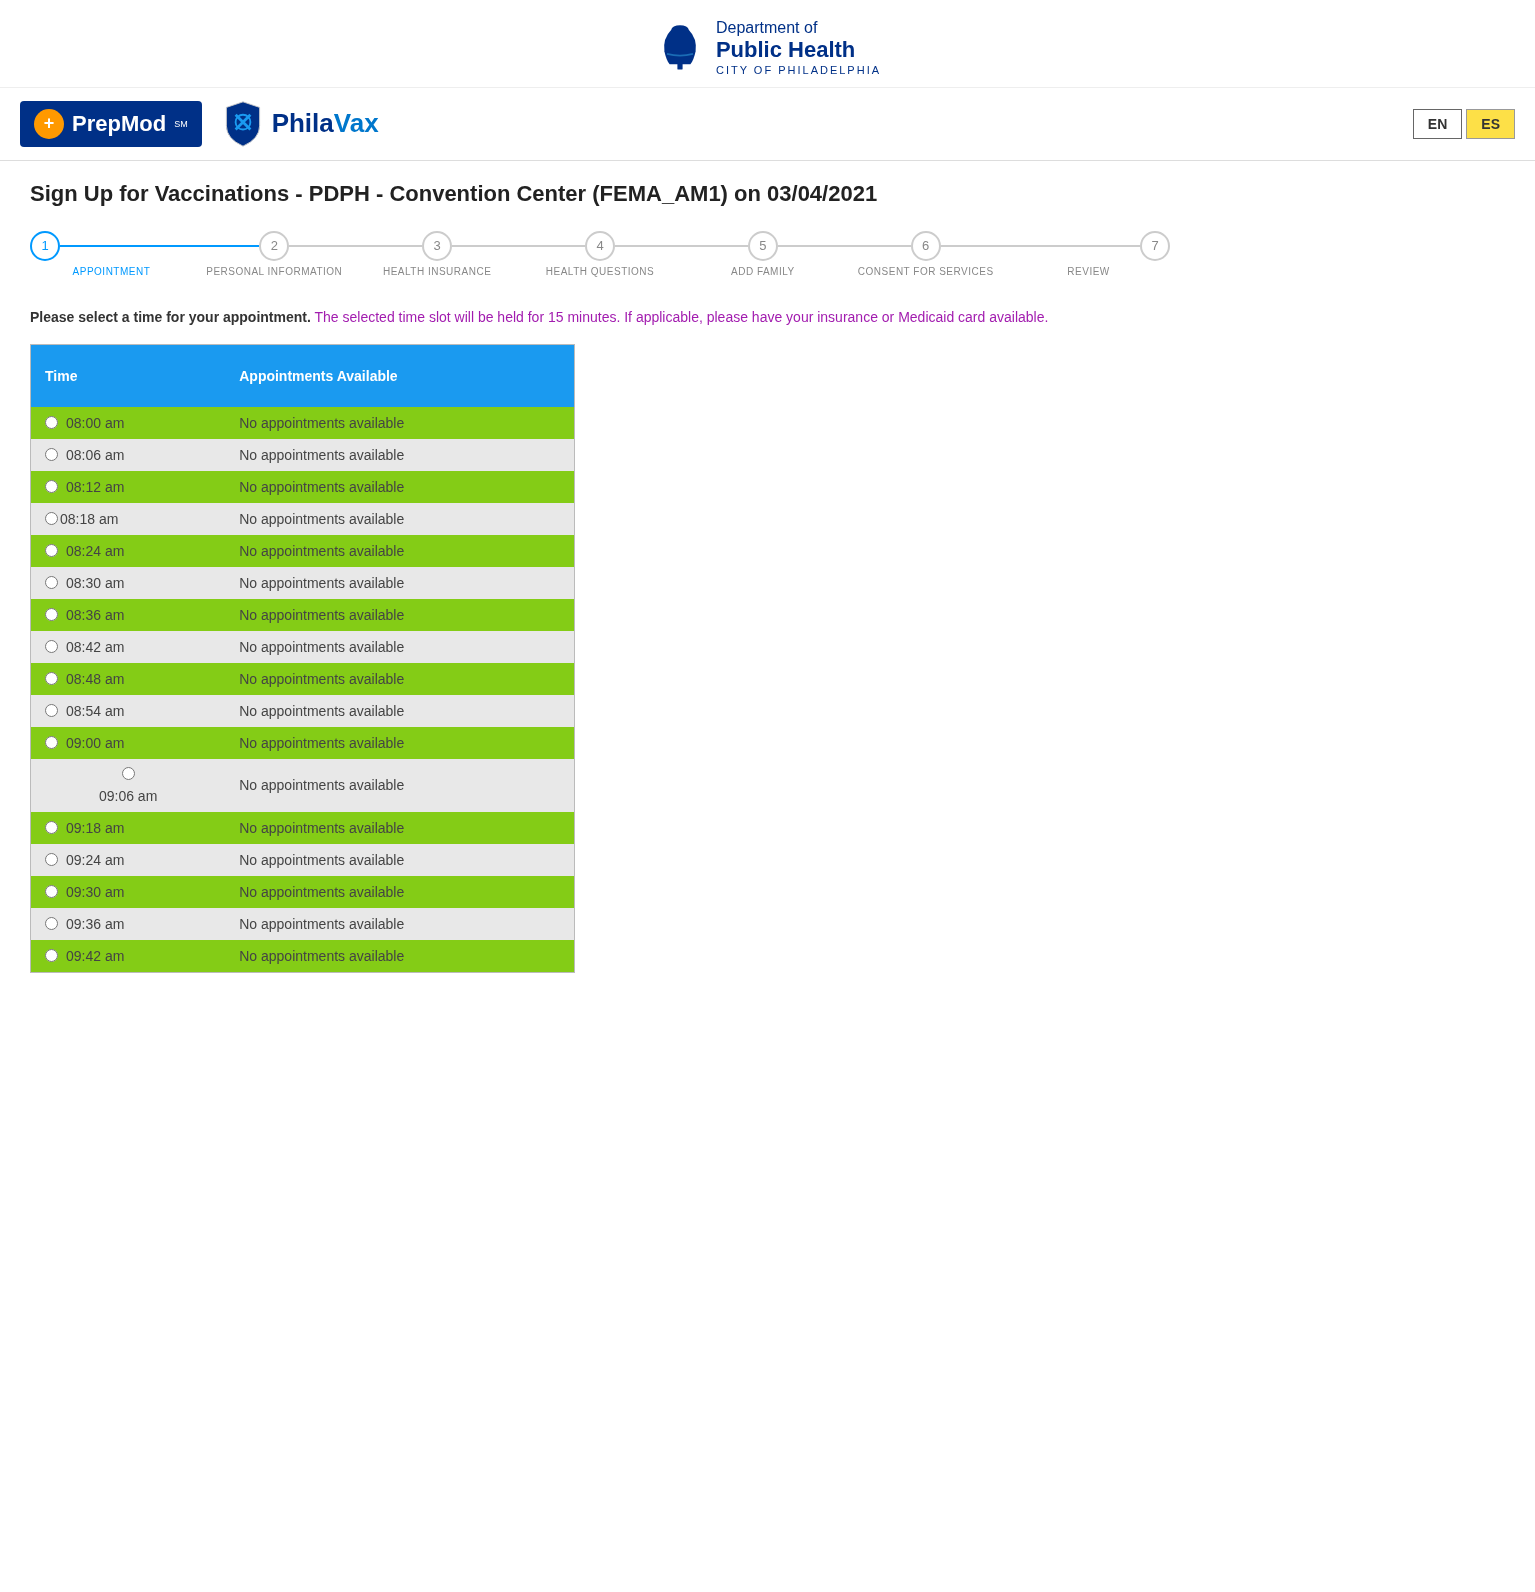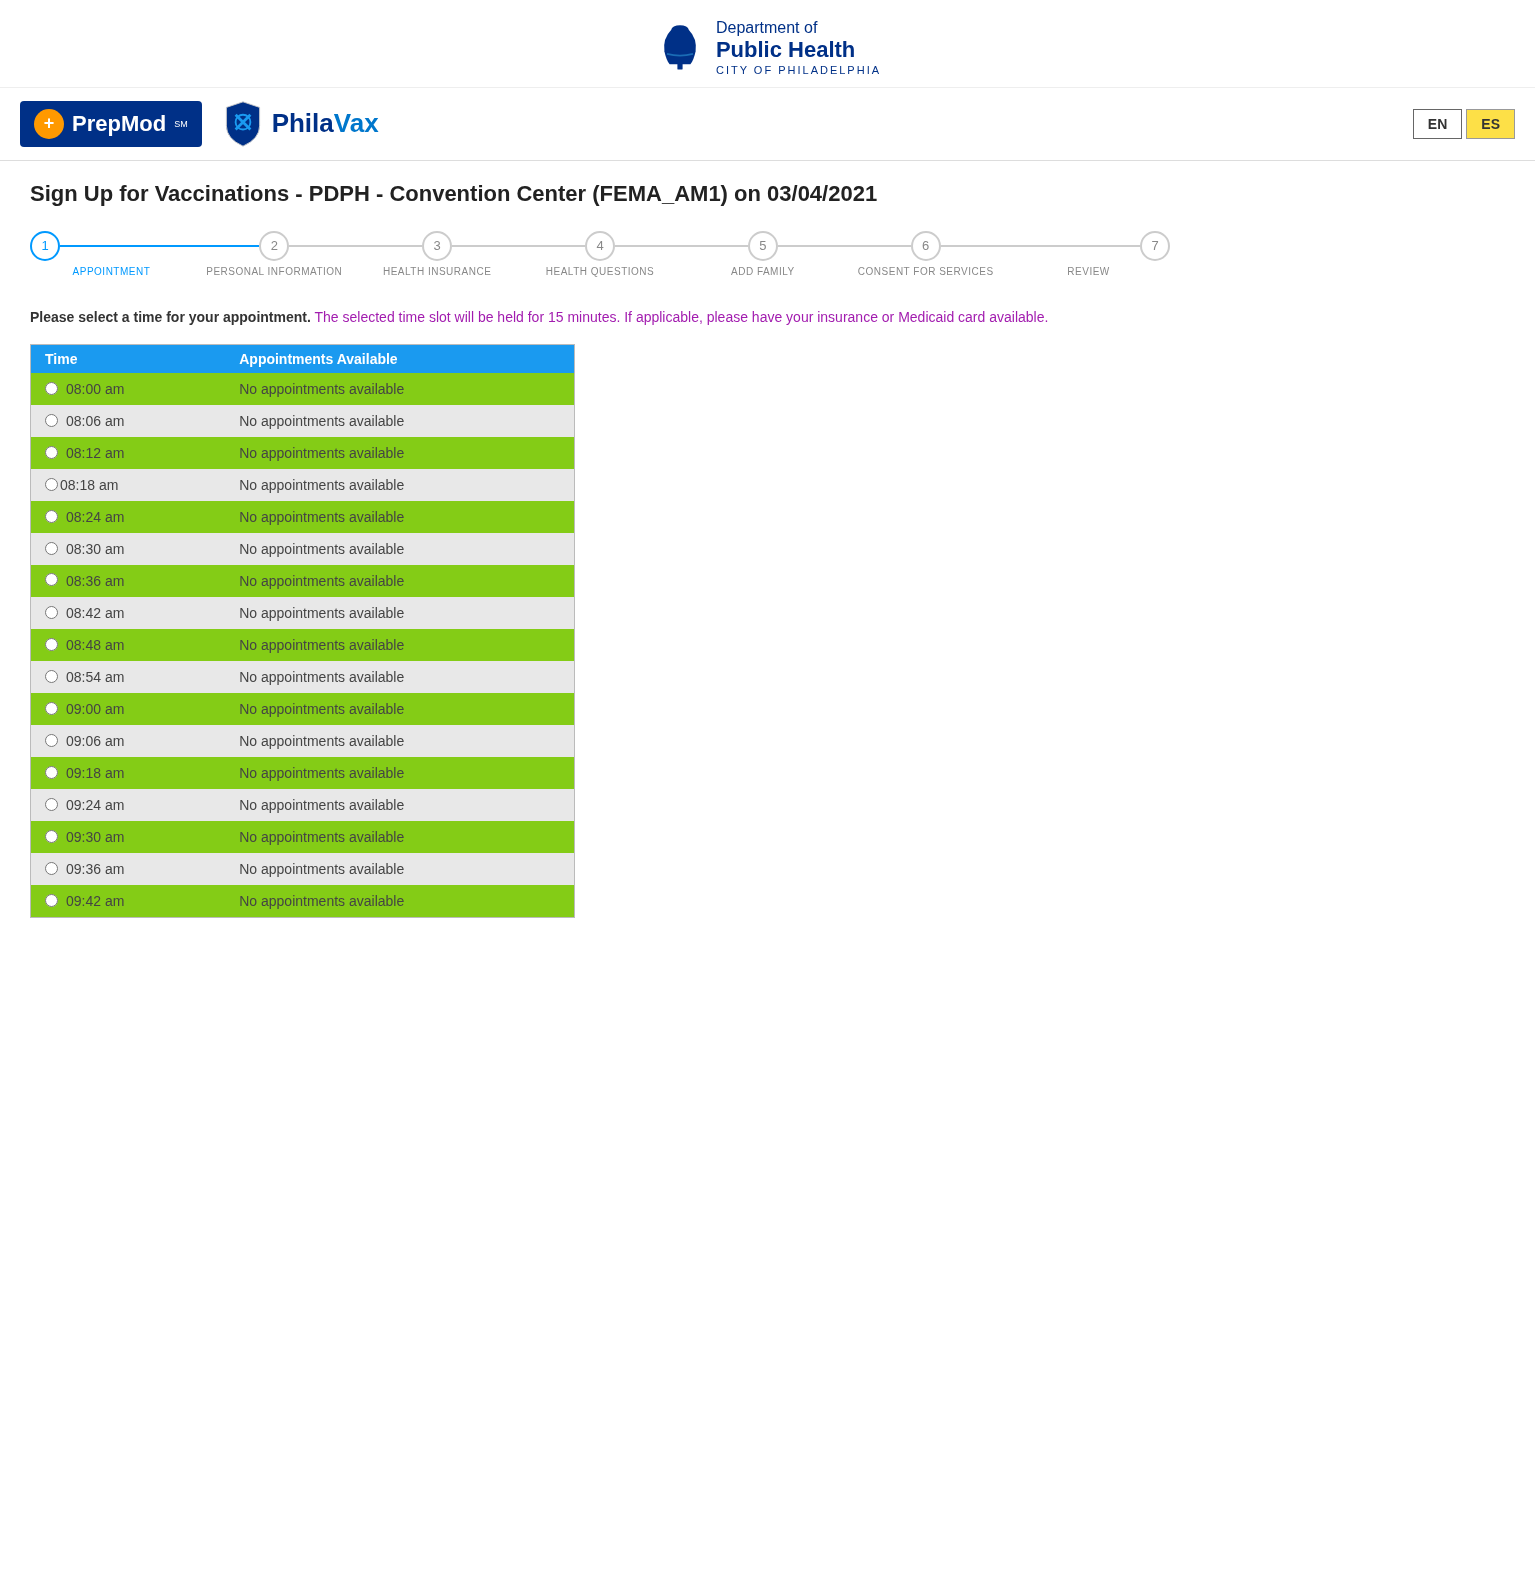--- a/index.html
+++ b/index.html
@@ -197,21 +197,21 @@
     .appt-table {
       width: 545px;
       border-collapse: collapse;
       border: 1px solid #bbb;
     }
     .appt-table thead tr {
       background: #1a9af0;
       color: white;
     }
     .appt-table thead th {
-      padding: 6px 14px;
+      padding: 23px 14px;
       text-align: left;
       font-weight: bold;
       font-size: 14px;
     }
     .appt-table tbody tr {
       background: #84cc16;
     }
     .appt-table tbody tr:nth-child(even) {
       background: #e8e8e8;
     }
@@ -393,21 +393,21 @@
           <td>No appointments available</td>
         </tr>
         <tr>
           <td style="display: flex; align-items: center; gap: 8px;">
             <input type="radio" name="appt-time" value="08:30 am" style="">
             <span>08:30 am</span>
           </td>
           <td>No appointments available</td>
         </tr>
         <tr>
-          <td style="display: flex; align-items: flex-start; gap: 8px;">
+          <td style="display: flex; align-items: center; gap: 8px;">
             <input type="radio" name="appt-time" value="08:36 am" style="">
             <span>08:36 am</span>
           </td>
           <td>No appointments available</td>
         </tr>
         <tr>
           <td style="display: flex; align-items: center; gap: 8px;">
             <input type="radio" name="appt-time" value="08:42 am" style="">
             <span>08:42 am</span>
           </td>
@@ -428,21 +428,21 @@
           <td>No appointments available</td>
         </tr>
         <tr>
           <td style="display: flex; align-items: center; gap: 8px;">
             <input type="radio" name="appt-time" value="09:00 am" style="">
             <span>09:00 am</span>
           </td>
           <td>No appointments available</td>
         </tr>
         <tr>
-          <td style="display: flex; align-items: center; gap: 8px;">
+          <td style="display: flex; align-items: center; gap: 8px; flex-direction: column;">
             <input type="radio" name="appt-time" value="09:06 am" style="">
             <span>09:06 am</span>
           </td>
           <td>No appointments available</td>
         </tr>
         <tr>
           <td style="display: flex; align-items: center; gap: 8px;">
             <input type="radio" name="appt-time" value="09:18 am" style="">
             <span>09:18 am</span>
           </td>

